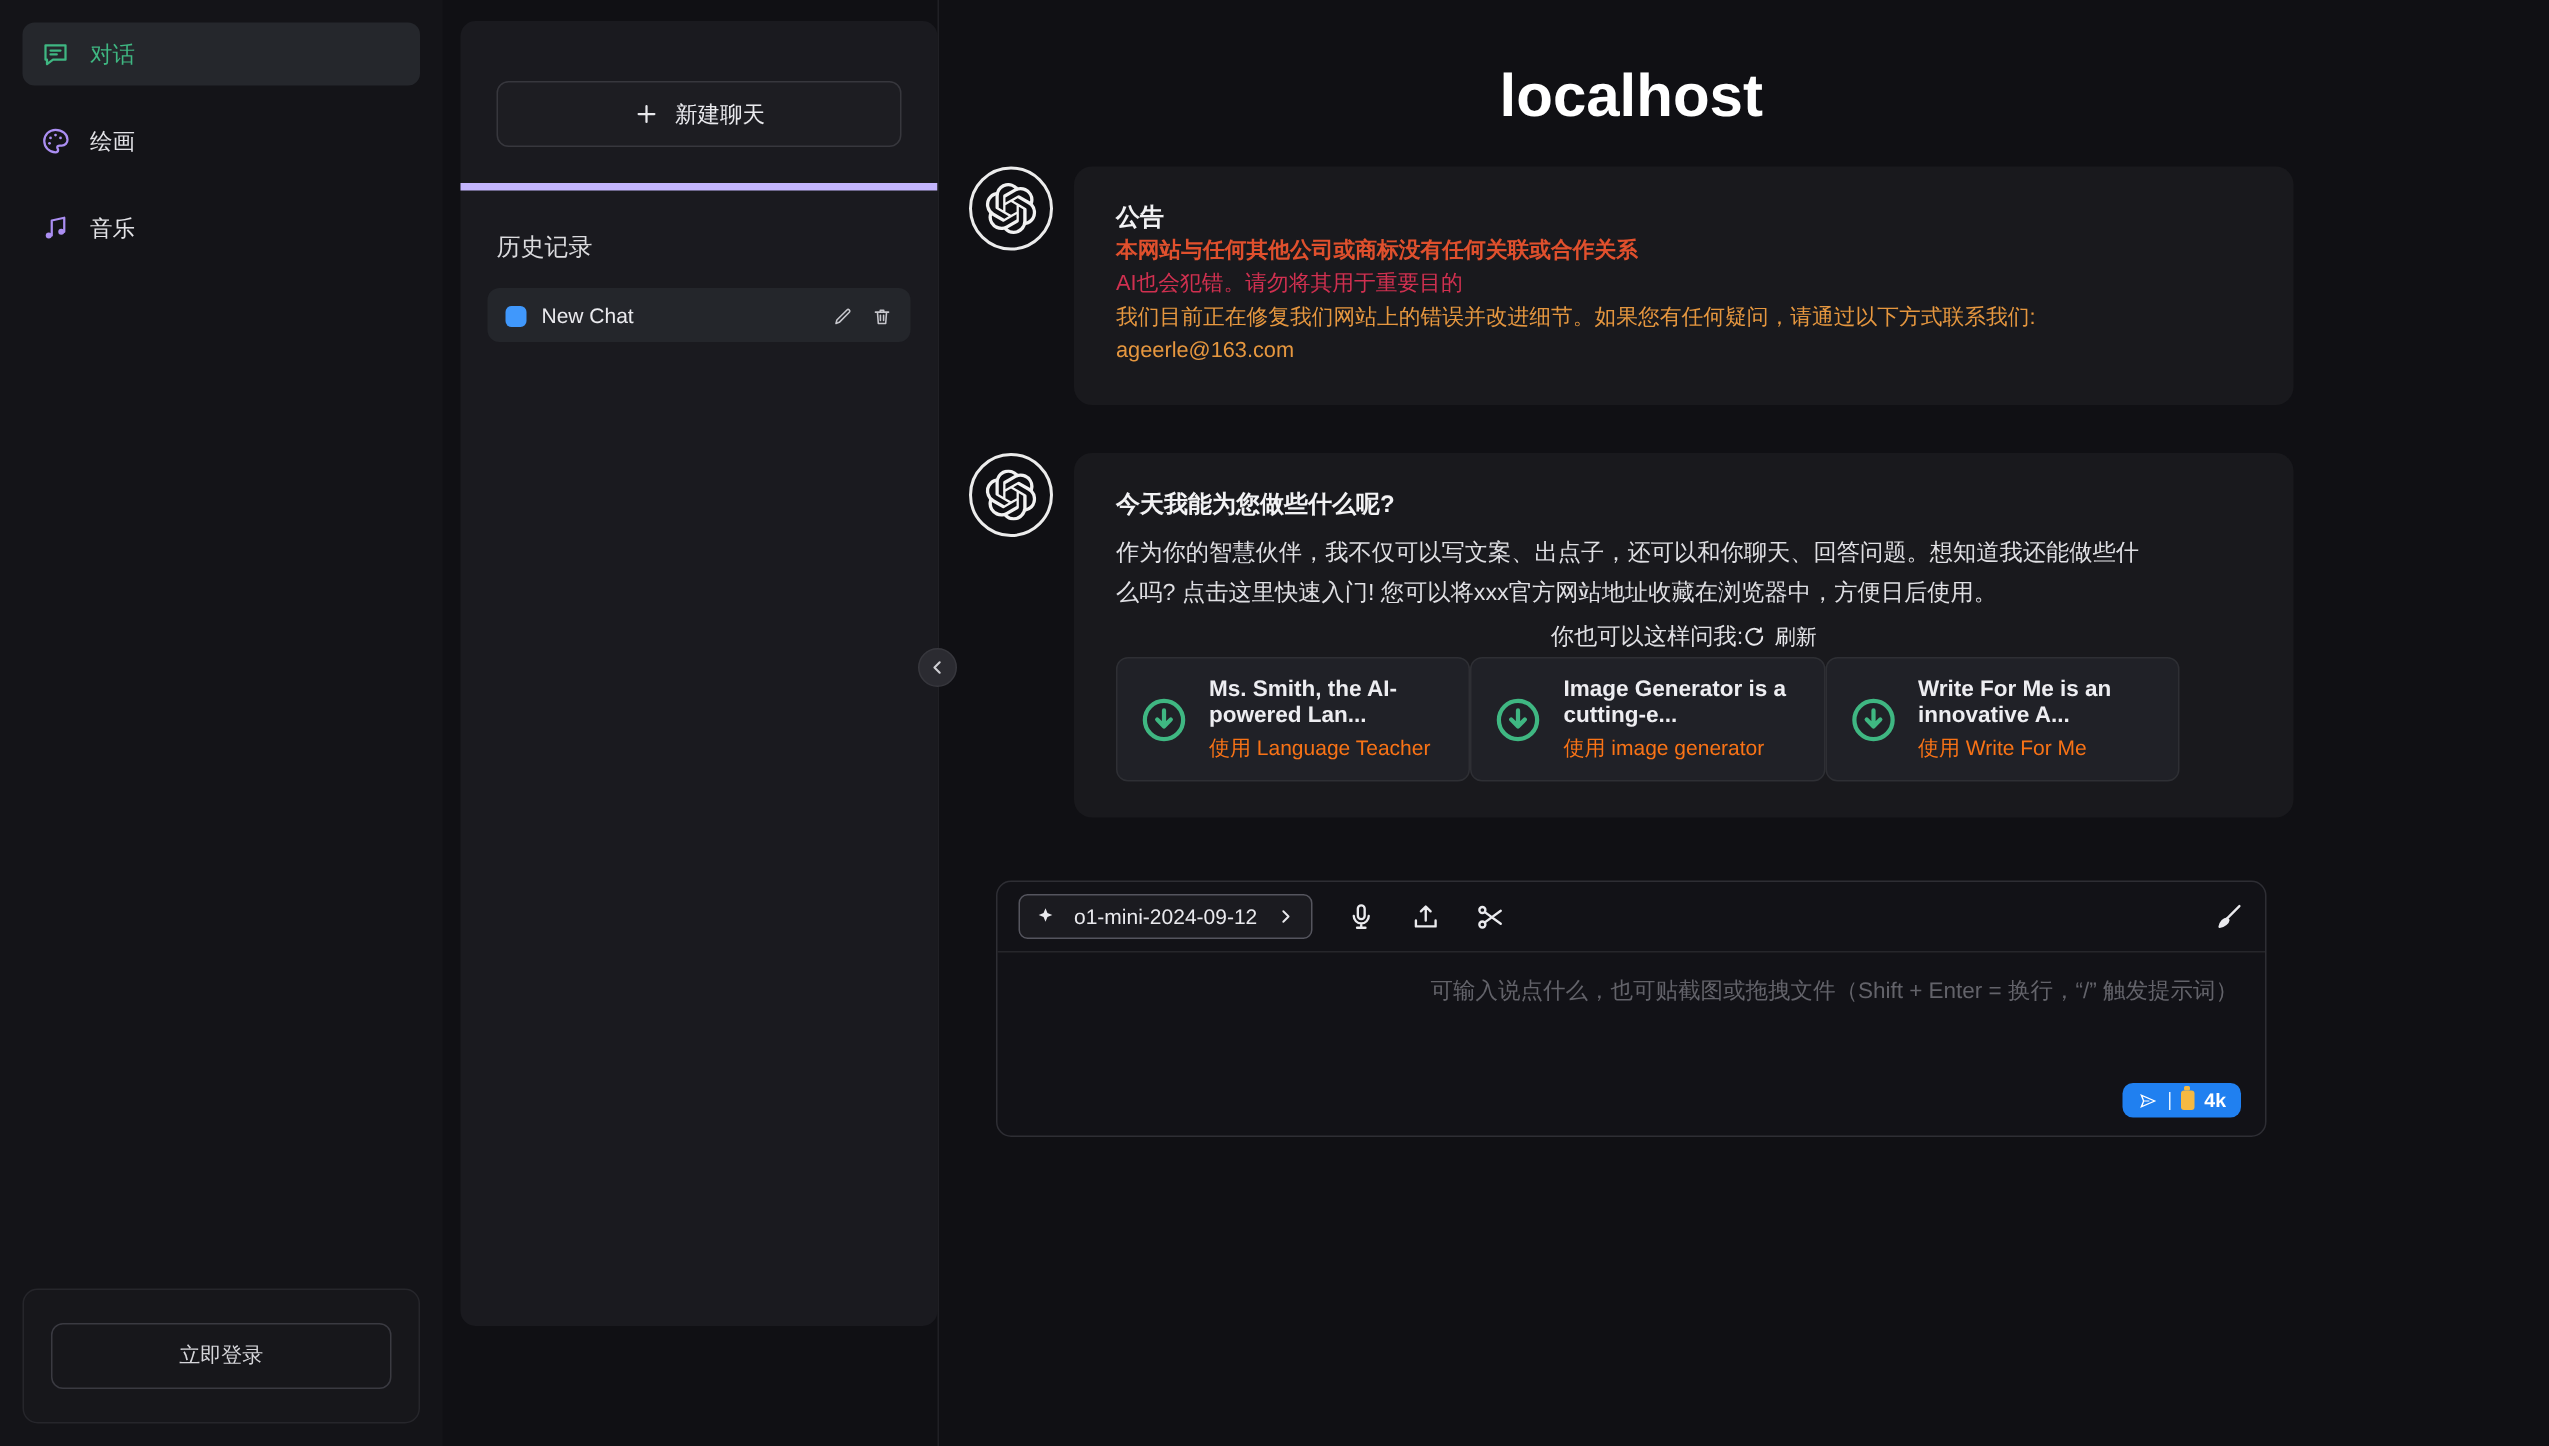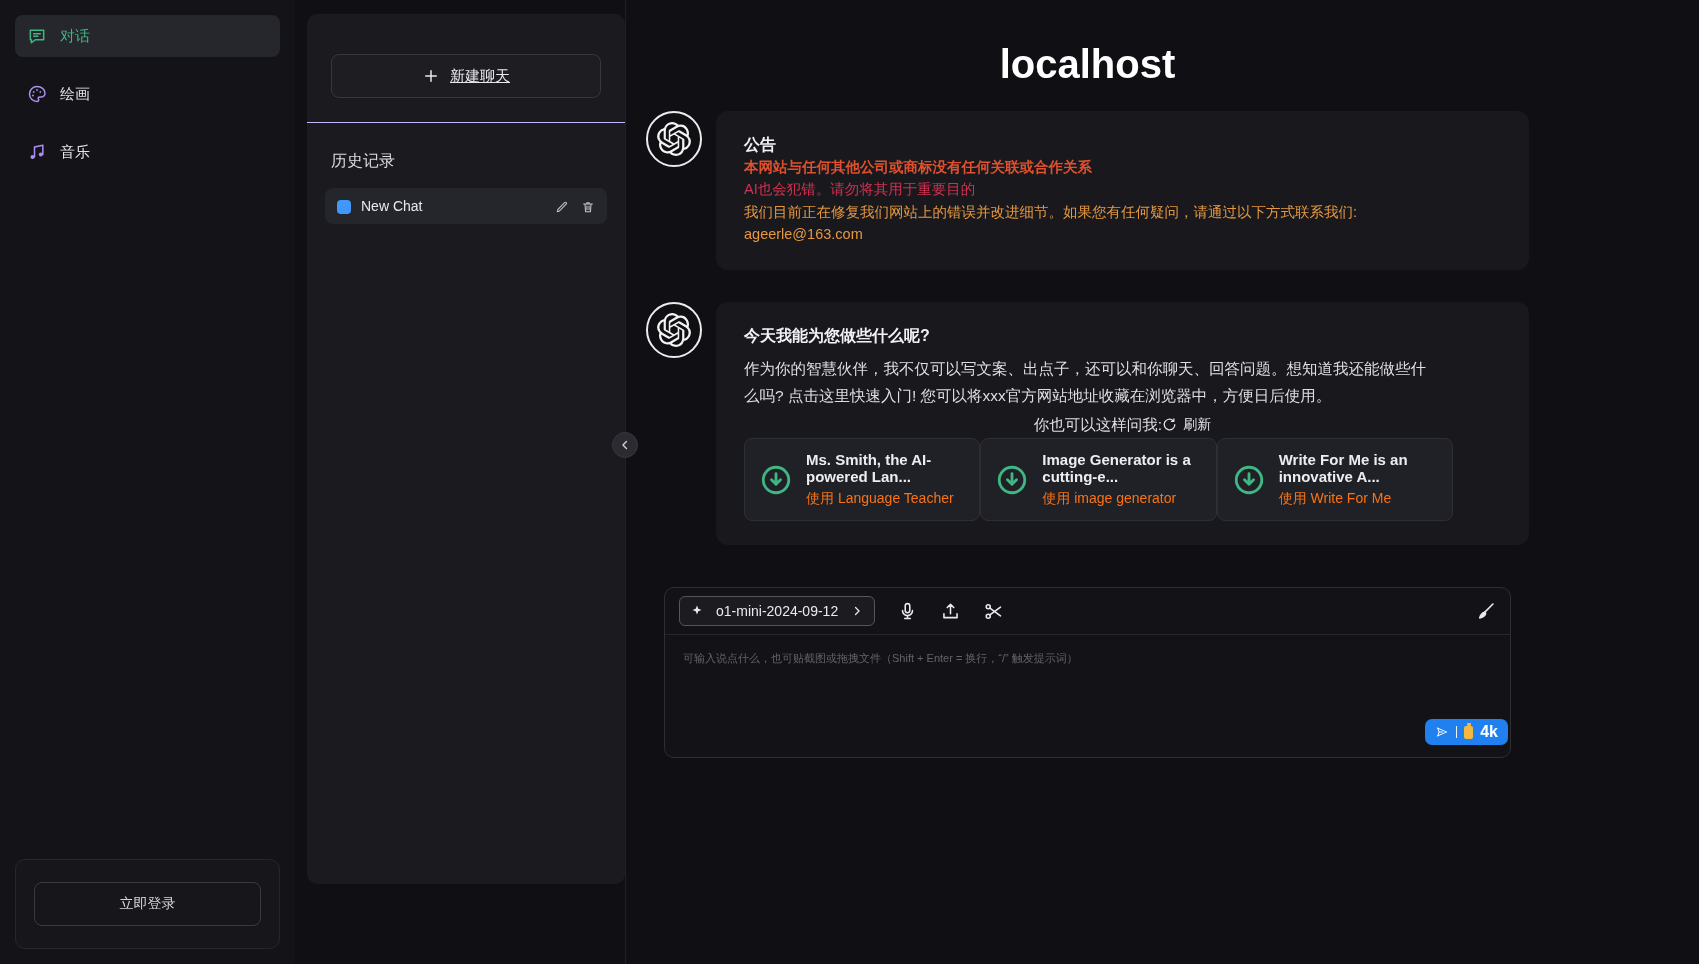--- a/index.html
+++ b/index.html
@@ -15,21 +15,21 @@
   .nav-item .icon { width:20px; height:20px; color:var(--accent-purple,#ab8ef2); display:flex; }
   .nav-item.active { background:#25272c; color:var(--accent-green,#3fb782); }
   .nav-item.active .icon { color:inherit; }
   .login-box { margin-top:auto; border:1px solid #26262b; background:#17171b; border-radius:10px; padding:22px 18px; }
   .login-btn { width:100%; height:44px; border:1px solid #3a3a41; border-radius:8px; background:transparent;
                color:#d6d6da; font-size:14px; cursor:pointer; font-family:inherit; }
 
   
   .chat-list-panel { width:318px; margin:14px 0 80px 12px; background:#1a1a1f; border-radius:10px;
                      display:flex; flex-direction:column; }
-  .panel-header { padding:40px 24px 24px; border-bottom:1px solid #c4b5fd;text-decoration:underline; }
+  .panel-header { padding:40px 24px 24px; border-bottom:5px solid #c4b5fd; }
   .new-chat-btn { width:100%; height:44px; border:1px solid #37373d; border-radius:8px; background:#1d1d22;
                   color:#e9e9ed; font-size:15px; display:flex; align-items:center; justify-content:center;
                   gap:10px; cursor:pointer; font-family:inherit; }
   .new-chat-btn .icon { width:18px; height:18px; display:flex; }
   .history-title { margin:28px 24px 6px; font-size:16px; color:#dcdcdf; }
   .history-item { margin:10px 18px; background:#24262b; border-radius:8px; padding:10px 12px;
                   display:flex; align-items:flex-end; gap:10px; font-size:14px; color:#eaeaee; cursor:pointer; }
   .history-square { width:14px; height:14px; border-radius:4px; background:var(--history-blue,#4098fc); }
   .history-actions { margin-left:auto; display:flex; gap:12px; color:#c6c6cc; }
   .history-actions .icon { width:14px; height:14px; display:flex; cursor:pointer; }
@@ -75,25 +75,25 @@
   
   .composer { margin:10px 18px 0; border:1px solid #2e2e34; border-radius:10px; background:#121217; }
   .composer-toolbar { display:flex; align-items:center; gap:22px; padding:8px 14px; border-bottom:1px solid #26262b; }
   .model-pill { display:flex; align-items:center; gap:12px; border:1px solid #55555e; background:#1b1b20;
                 border-radius:6px; padding:6px 10px; font-size:14px; color:#eaeaee; cursor:pointer; font-family:inherit; }
   .model-pill .icon { width:14px; height:14px; display:flex; }
   .tool-icon { width:21px; height:21px; color:#eaeaee; display:flex; cursor:pointer; }
   .tool-icon.right { margin-left:auto; }
   .composer-body { position:relative; padding:14px 16px 14px; height:122px; }
   .composer-input { width:100%; height:66px; background:transparent; border:none; outline:none; resize:none;
-                    color:#e6e6ea; font-size:11px; font-family:inherit; }
+                    color:#e6e6ea; font-size:15px; font-family:inherit;text-align:right; }
   .composer-input::placeholder { color:#63636a; }
-  .token-badge { position:absolute; right:2px; bottom:12px; background:var(--accent-blue,#2080f0); color:#fff;
+  .token-badge { position:absolute; right:16px; bottom:12px; background:var(--accent-blue,#2080f0); color:#fff;
                  border-radius:7px; padding:4px 10px; display:flex; align-items:center; gap:7px;
-                 font-size:16px; font-weight:700; cursor:pointer; }
+                 font-size:13px; font-weight:700; cursor:pointer; }
   .token-badge .icon { width:14px; height:14px; display:flex; }
   .badge-sep { width:1px; height:12px; background:#ffffff; opacity:.9; }
   .battery-chip { width:9px; height:13px; background:#f5b942; border-radius:2px; position:relative; }
   .battery-chip::before { content:""; position:absolute; top:-3px; left:2.5px; width:4px; height:3px;
                           background:#f5b942; border-radius:1px; }
 </style>
 </head>
 <body>
 
 <div class="app">

